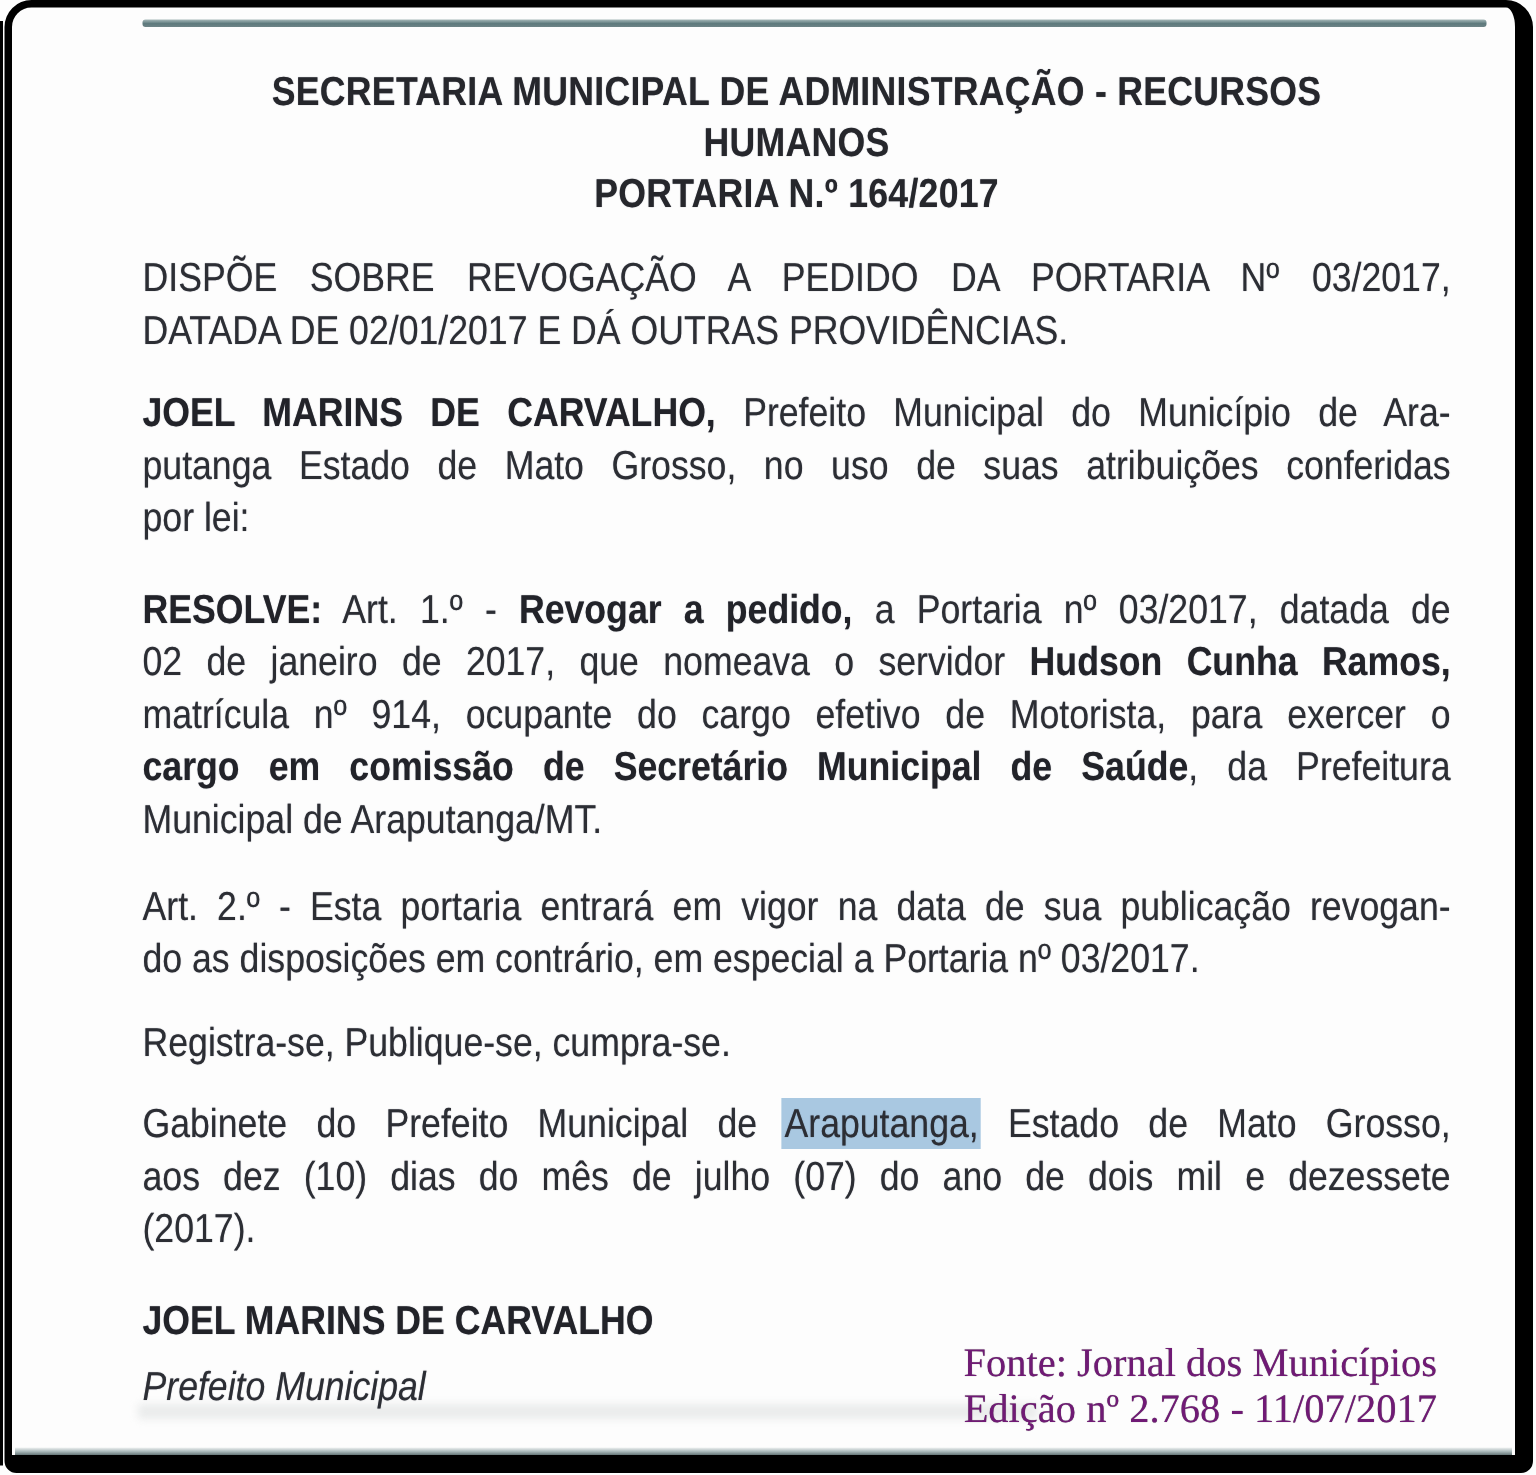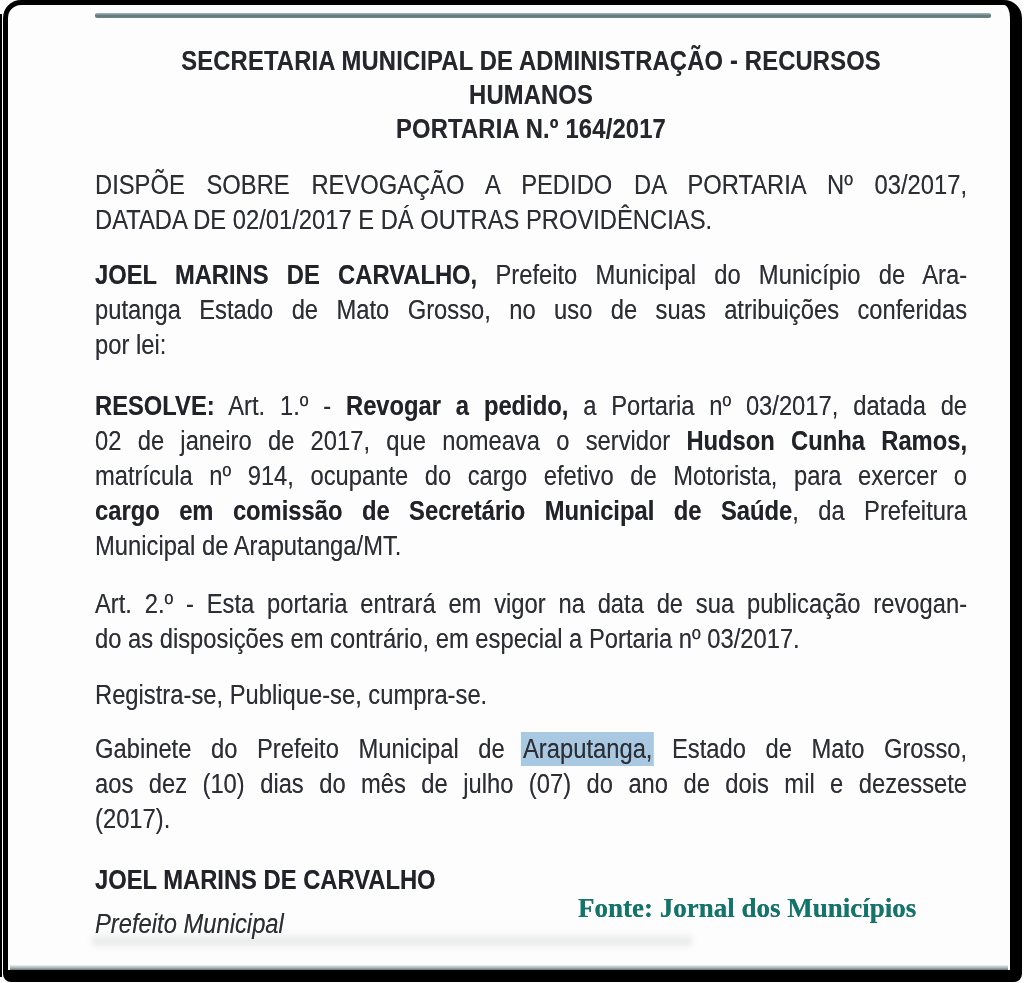--- a/index.html
+++ b/index.html
@@ -59,22 +59,22 @@
   .p-resolve{margin-top:26px;}
   .p-art2{margin-top:23px;}
   .p-registra{margin-top:21px;}
   .p-gabinete{margin-top:19px;}
   .sig-name{margin-top:26px;font-weight:bold;line-height:35px;color:#222329;}
   .sig-role{margin-top:9px;font-style:italic;line-height:35px;}
   
   .source{
     position:absolute;left:578px;top:893px;width:380px;
     font-family:"Liberation Serif","DejaVu Serif",serif;
-    font-weight:bold;color:#0f766e;
-    font-size:27px;line-height:31px;text-align:left;
+    font-weight:normal;color:#701a75;
+    font-size:27px;line-height:31px;text-align:right;
     text-shadow:0 0 .5px rgba(20,20,20,.6);
   }
 </style>
 </head>
 <body>
 
 <div class="top-rule"></div>
 <div class="outer-left"></div>
 <div class="smudge"></div>
 
@@ -113,16 +113,17 @@
         <div class="line"><span>aos dez (10) dias do mês de julho (07) do ano de dois mil e dezessete</span></div>
         <div class="line last"><span>(2017).</span></div>
       </div>
     </div>
   <div class="sig-name">JOEL MARINS DE CARVALHO</div>
   <div class="sig-role">Prefeito Municipal</div>
 </div>
 
 <div class="source">
   <div>Fonte: Jornal dos Municípios</div>
+  <div>Edição nº 2.768 - 11/07/2017</div>
 </div>
 
 <div class="bottom-edge"></div>
 <div class="frame"></div>
 
 </body></html>

